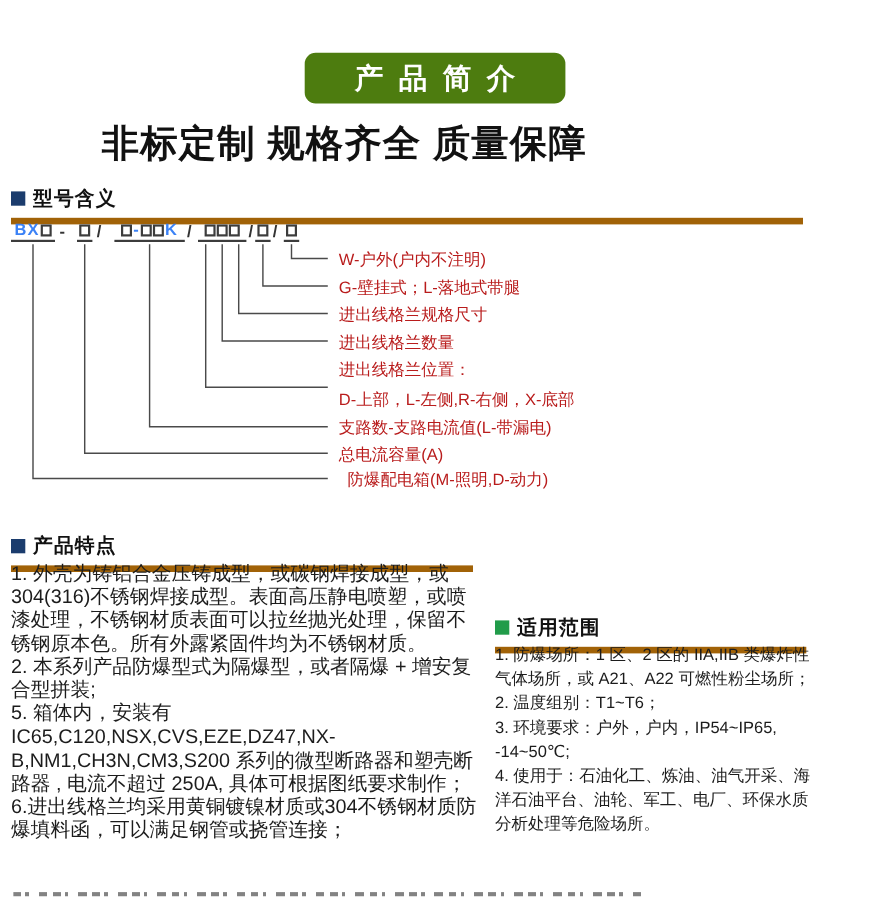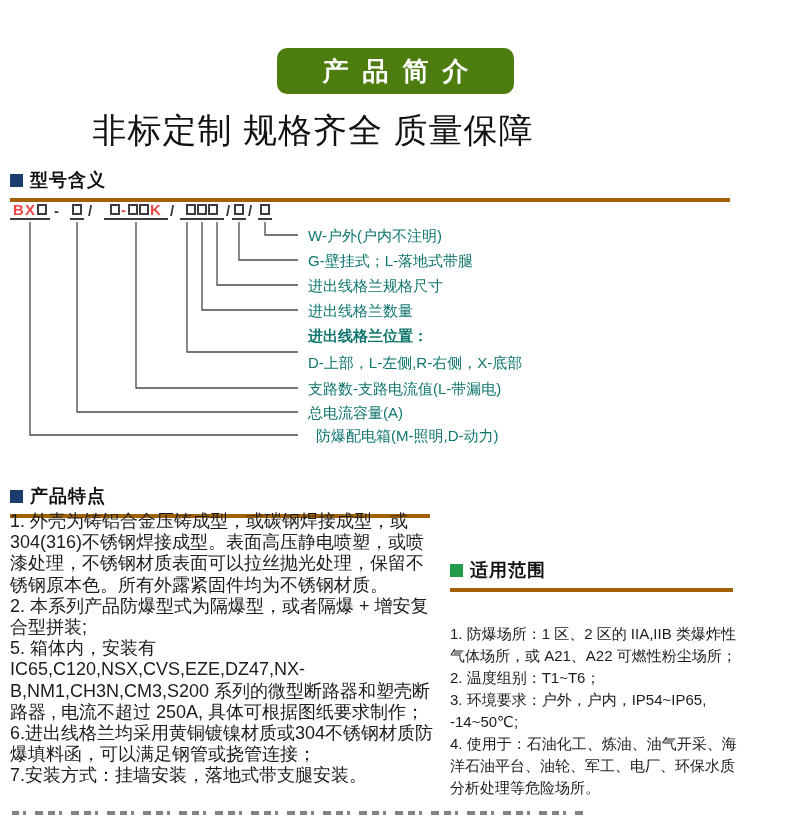--- a/index.html
+++ b/index.html
@@ -21,47 +21,47 @@
     display: flex; align-items: center; justify-content: center;
   }
   .banner-title {
     color: #ffffff; font-size: 26px; font-weight: bold;
     letter-spacing: 14px; text-indent: 14px; white-space: nowrap;
   }
 
   
   .headline {
     position: absolute; left: 0; top: 108px; width: 626px;
-    text-align: center; font-size: 34px; font-weight: normal;
+    text-align: center; font-size: 34px; font-weight: bold;
     color: #111; letter-spacing: 1px;
   }
 
   
   .sec-header {
     position: absolute;
     display: flex; align-items: center; gap: 7px;
     padding-bottom: 6px;
-    border-bottom: 4px solid #a16207;
+    border-bottom: 6px solid #a16207;
   }
   .sec-square { width: 13px; height: 13px; flex: 0 0 13px; }
   .sec-square.navy { background: #1b3c6d; }
   .sec-square.green { background: #219c4a; }
   .sec-title { font-size: 18px; font-weight: bold; color: #111; letter-spacing: 1px; white-space: nowrap; }
 
   .hdr-model   { left: 10px;  top: 168px; width: 720px; }
   .hdr-feat    { left: 10px;  top: 484px; width: 420px; }
   .hdr-scope   { left: 450px; top: 558px; width: 283px; }
 
   
   .code-row { position: absolute; top: 200px; left: 0; height: 22px; }
   .seg {
     position: absolute; top: 0; height: 20px;
     display: flex; align-items: center; justify-content: center; gap: 1px;
     border-bottom: 2px solid #3c3c3c;
-    font-size: 15px; font-weight: bold; color: #ef4444; letter-spacing: 1px;
+    font-size: 15px; font-weight: bold; color: #3b82f6; letter-spacing: 1px;
   }
   .sep {
     position: absolute; top: 0; height: 20px;
     display: flex; align-items: center;
     font-size: 15px; font-weight: bold; color: #333;
   }
   .box {
     display: inline-block; width: 10px; height: 11px;
     border: 2px solid #3c3c3c; background: #fff;
   }
@@ -74,43 +74,43 @@
   .seg-d { left: 180px; width: 44px; }
   .sep-s3 { left: 226px; }
   .seg-e { left: 232px; width: 14px; }
   .sep-s4 { left: 248px; }
   .seg-f { left: 258px; width: 14px; }
 
   .connector-svg { position: absolute; left: 0; top: 0; width: 540px; height: 450px; }
 
   .dg-label {
     position: absolute; left: 308px;
-    font-size: 15px; color: #0f766e; white-space: nowrap;
+    font-size: 15px; color: #b91c1c; white-space: nowrap;
   }
   .lbl0 { top: 227px; }
   .lbl1 { top: 252px; }
   .lbl2 { top: 277px; }
   .lbl3 { top: 302px; font-family: Liberation Serif, serif; }
-  .lbl4 { top: 327px; font-weight: bold; }
+  .lbl4 { top: 327px; }
   .lbl5 { top: 354px; }
   .lbl6 { top: 380px; }
   .lbl7 { top: 404px; }
   .lbl8 { top: 427px; left: 316px; }
 
   
   .feat-list {
     position: absolute; left: 10px; top: 511px; width: 430px;
     font-size: 18px; line-height: 21.2px; color: #1c1c1c;
   }
   .feat-list p { margin: 0; }
 
   
   .scope-list {
     position: absolute; left: 450px; top: 585px; width: 292px;
-    font-size: 15px; line-height: 22px; color: #1c1c1c; margin-top: 38px;
+    font-size: 15px; line-height: 22px; color: #1c1c1c;
   }
   .scope-list p { margin: 0; }
 
   
   .clipped-row {
     position: absolute; left: 12px; top: 810px; width: 575px; height: 5px;
     overflow: hidden;
   }
   .clipped-row .ink {
     height: 4px; margin-top: 1px;
@@ -195,21 +195,20 @@
 
   <div class="sec-header hdr-feat">
     <span class="sec-square navy"></span>
     <span class="sec-title">产品特点</span>
   </div>
   <div class="feat-list">
     <p>1. 外壳为铸铝合金压铸成型，或碳钢焊接成型，或 304(316)不锈钢焊接成型。表面高压静电喷塑，或喷漆处理，不锈钢材质表面可以拉丝抛光处理，保留不锈钢原本色。所有外露紧固件均为不锈钢材质。</p>
     <p>2. 本系列产品防爆型式为隔爆型，或者隔爆 + 增安复合型拼装;</p>
     <p>5. 箱体内，安装有 IC65,C120,NSX,CVS,EZE,DZ47,NX-B,NM1,CH3N,CM3,S200 系列的微型断路器和塑壳断路器 , 电流不超过 250A, 具体可根据图纸要求制作；</p>
     <p>6.进出线格兰均采用黄铜镀镍材质或304不锈钢材质防爆填料函，可以满足钢管或挠管连接；</p>
-    <p>7.安装方式：挂墙安装，落地式带支腿安装。</p>
   </div>
 
   <div class="sec-header hdr-scope">
     <span class="sec-square green"></span>
     <span class="sec-title">适用范围</span>
   </div>
   <div class="scope-list">
     <p>1. 防爆场所：1 区、2 区的 IIA,IIB 类爆炸性气体场所，或 A21、A22 可燃性粉尘场所；</p>
     <p>2. 温度组别：T1~T6；</p>
     <p>3. 环境要求：户外，户内，IP54~IP65, -14~50℃;</p>

